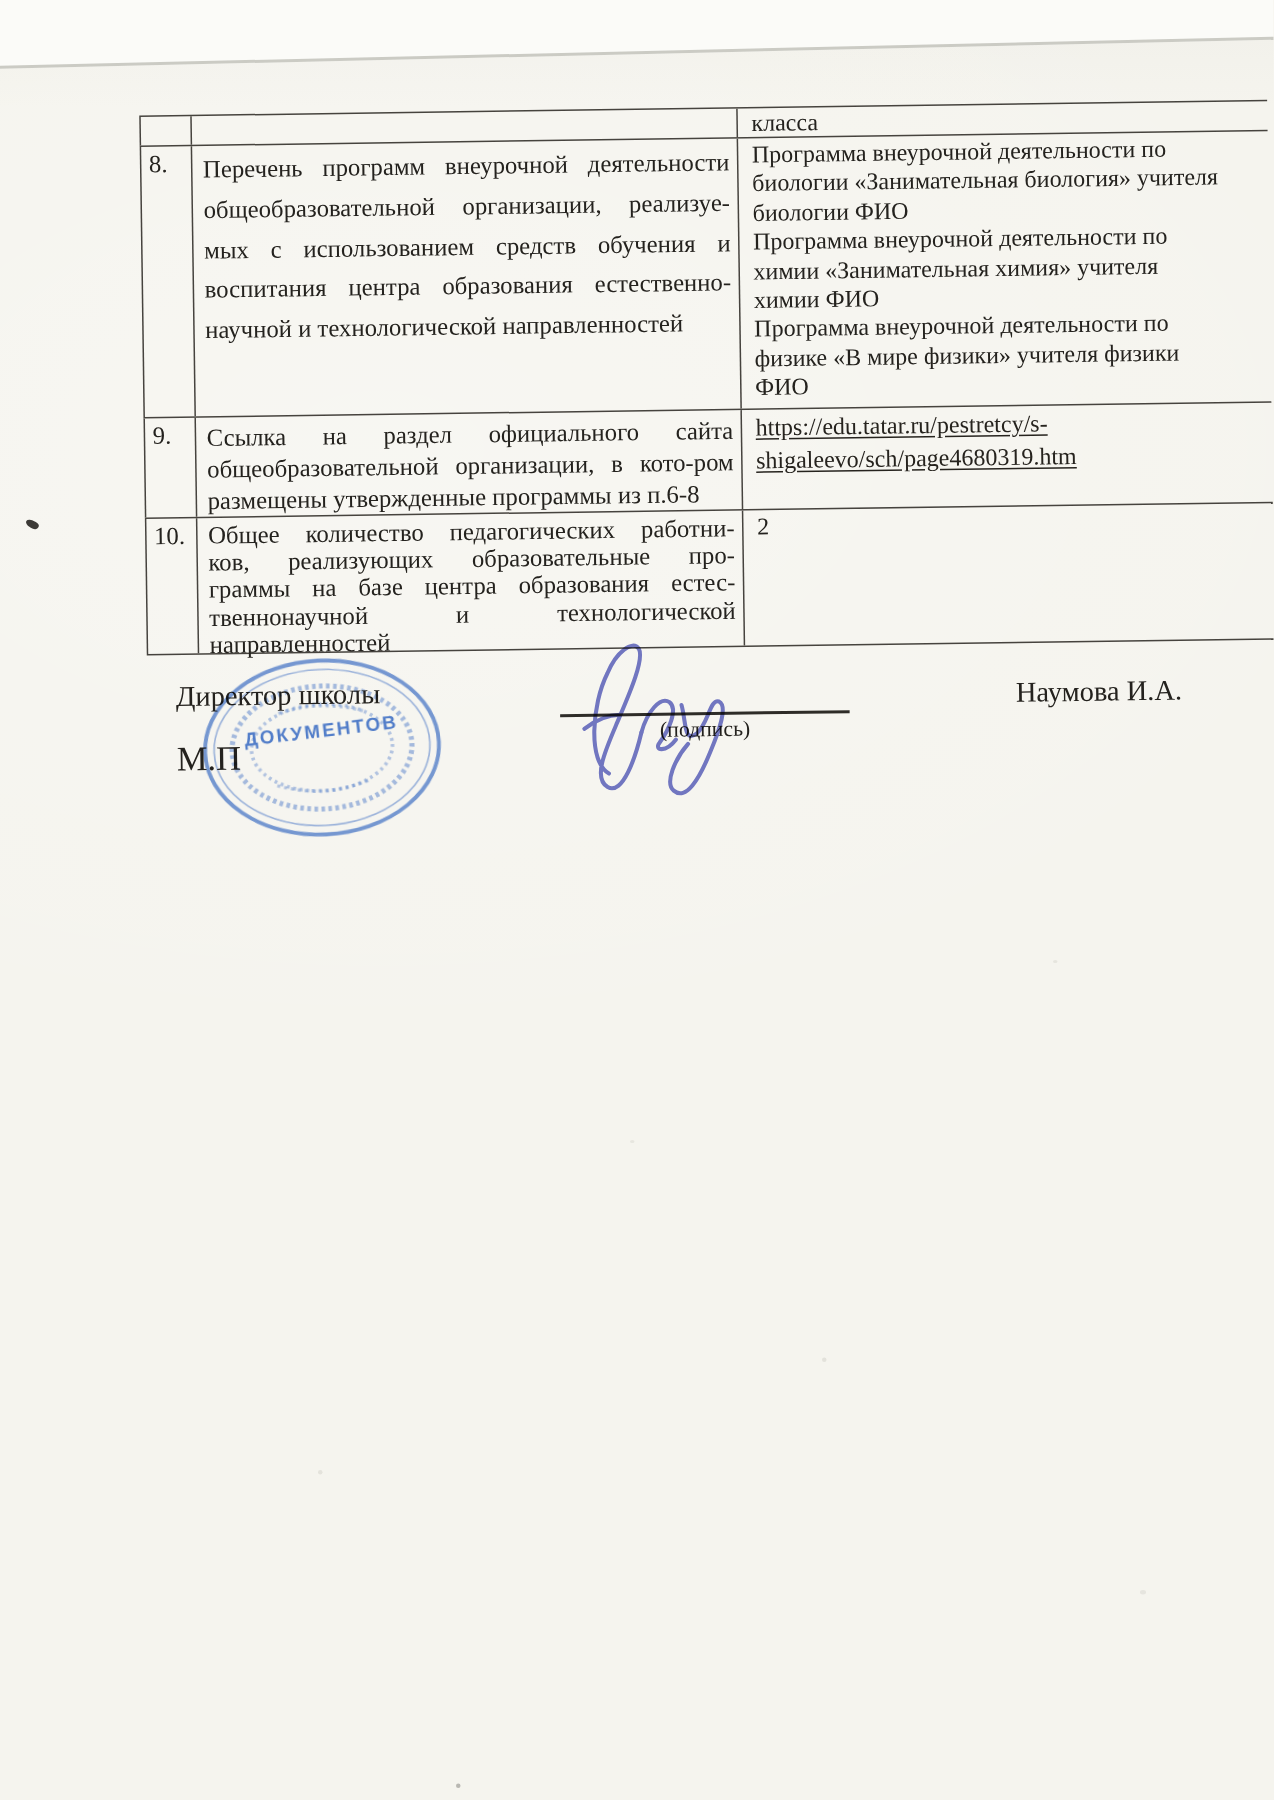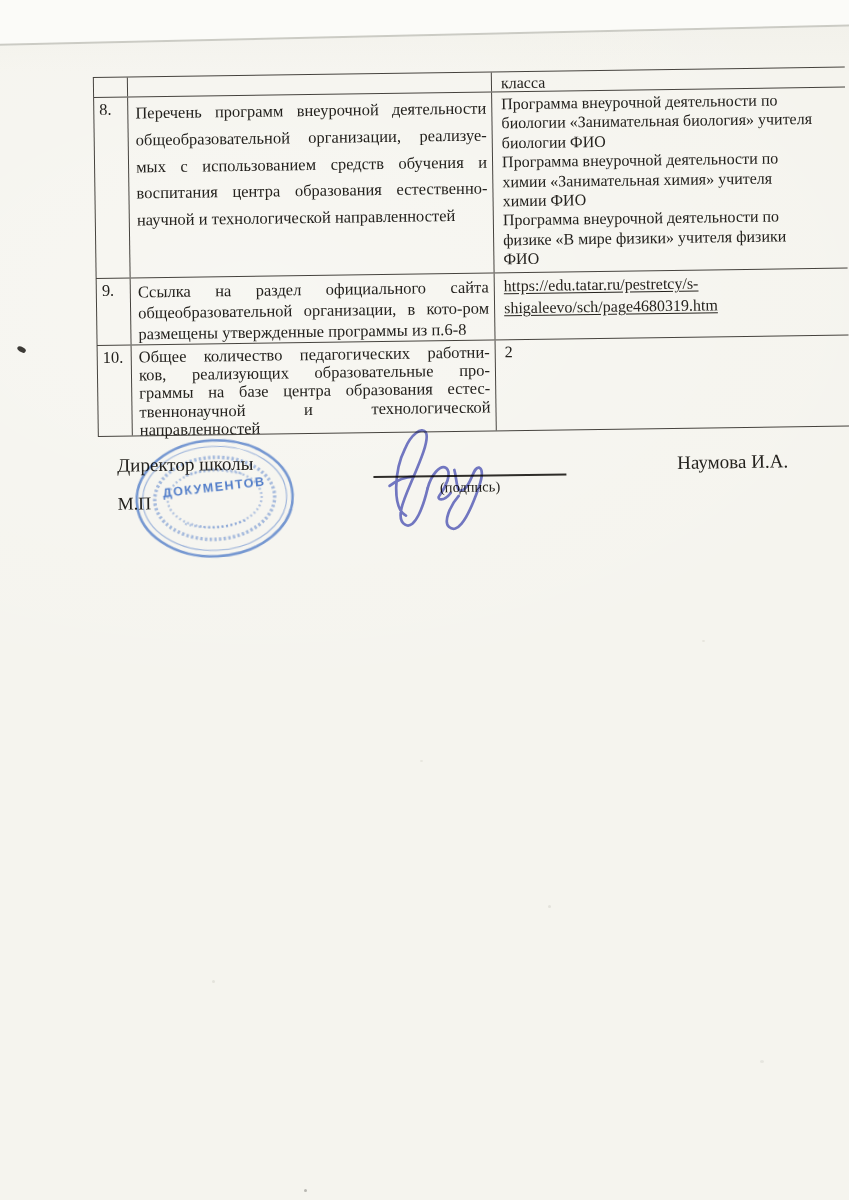--- a/index.html
+++ b/index.html
@@ -37,21 +37,21 @@
   .c2 .line:last-child{text-align-last:left;}
   .lh27 .line{line-height:26.8px;}
   .lh21 .line{line-height:21px;}
   .lh19 .line{line-height:19.4px;}
   .lh18 .line{line-height:18.2px;}
   .lh22 .line{line-height:22px;}
   .linkcell .line{text-decoration:underline;text-underline-offset:2px;color:#26231e;}
 
   
   .director-label{position:absolute;left:112px;top:455px;font-size:19px;}
-  .mp-label{position:absolute;left:112px;top:494px;font-size:18px;}
+  .mp-label{position:absolute;left:112px;top:494px;font-size:23px;}
   .sig-line{position:absolute;left:368px;top:480px;width:193px;height:2px;background:#2e2c28;}
   .podpis-label{position:absolute;left:368px;top:484px;width:193px;text-align:center;font-size:14.5px;}
   .director-name{position:absolute;left:672px;top:460px;font-size:19px;}
 
   .stamp-wrap{position:absolute;left:126px;top:438px;width:166px;height:126px;
     mix-blend-mode:multiply;opacity:0.88;filter:blur(0.3px);transform:rotate(-2deg);}
   .stamp-center-text{position:absolute;left:14px;top:44px;width:138px;text-align:center;
     font-family:"Liberation Sans","DejaVu Sans",sans-serif;
     font-size:12.5px;font-weight:bold;letter-spacing:1.5px;color:#3a6cc3;transform:rotate(-4deg);}
   .sig-wrap{position:absolute;left:356px;top:424px;width:210px;height:120px;mix-blend-mode:multiply;}

